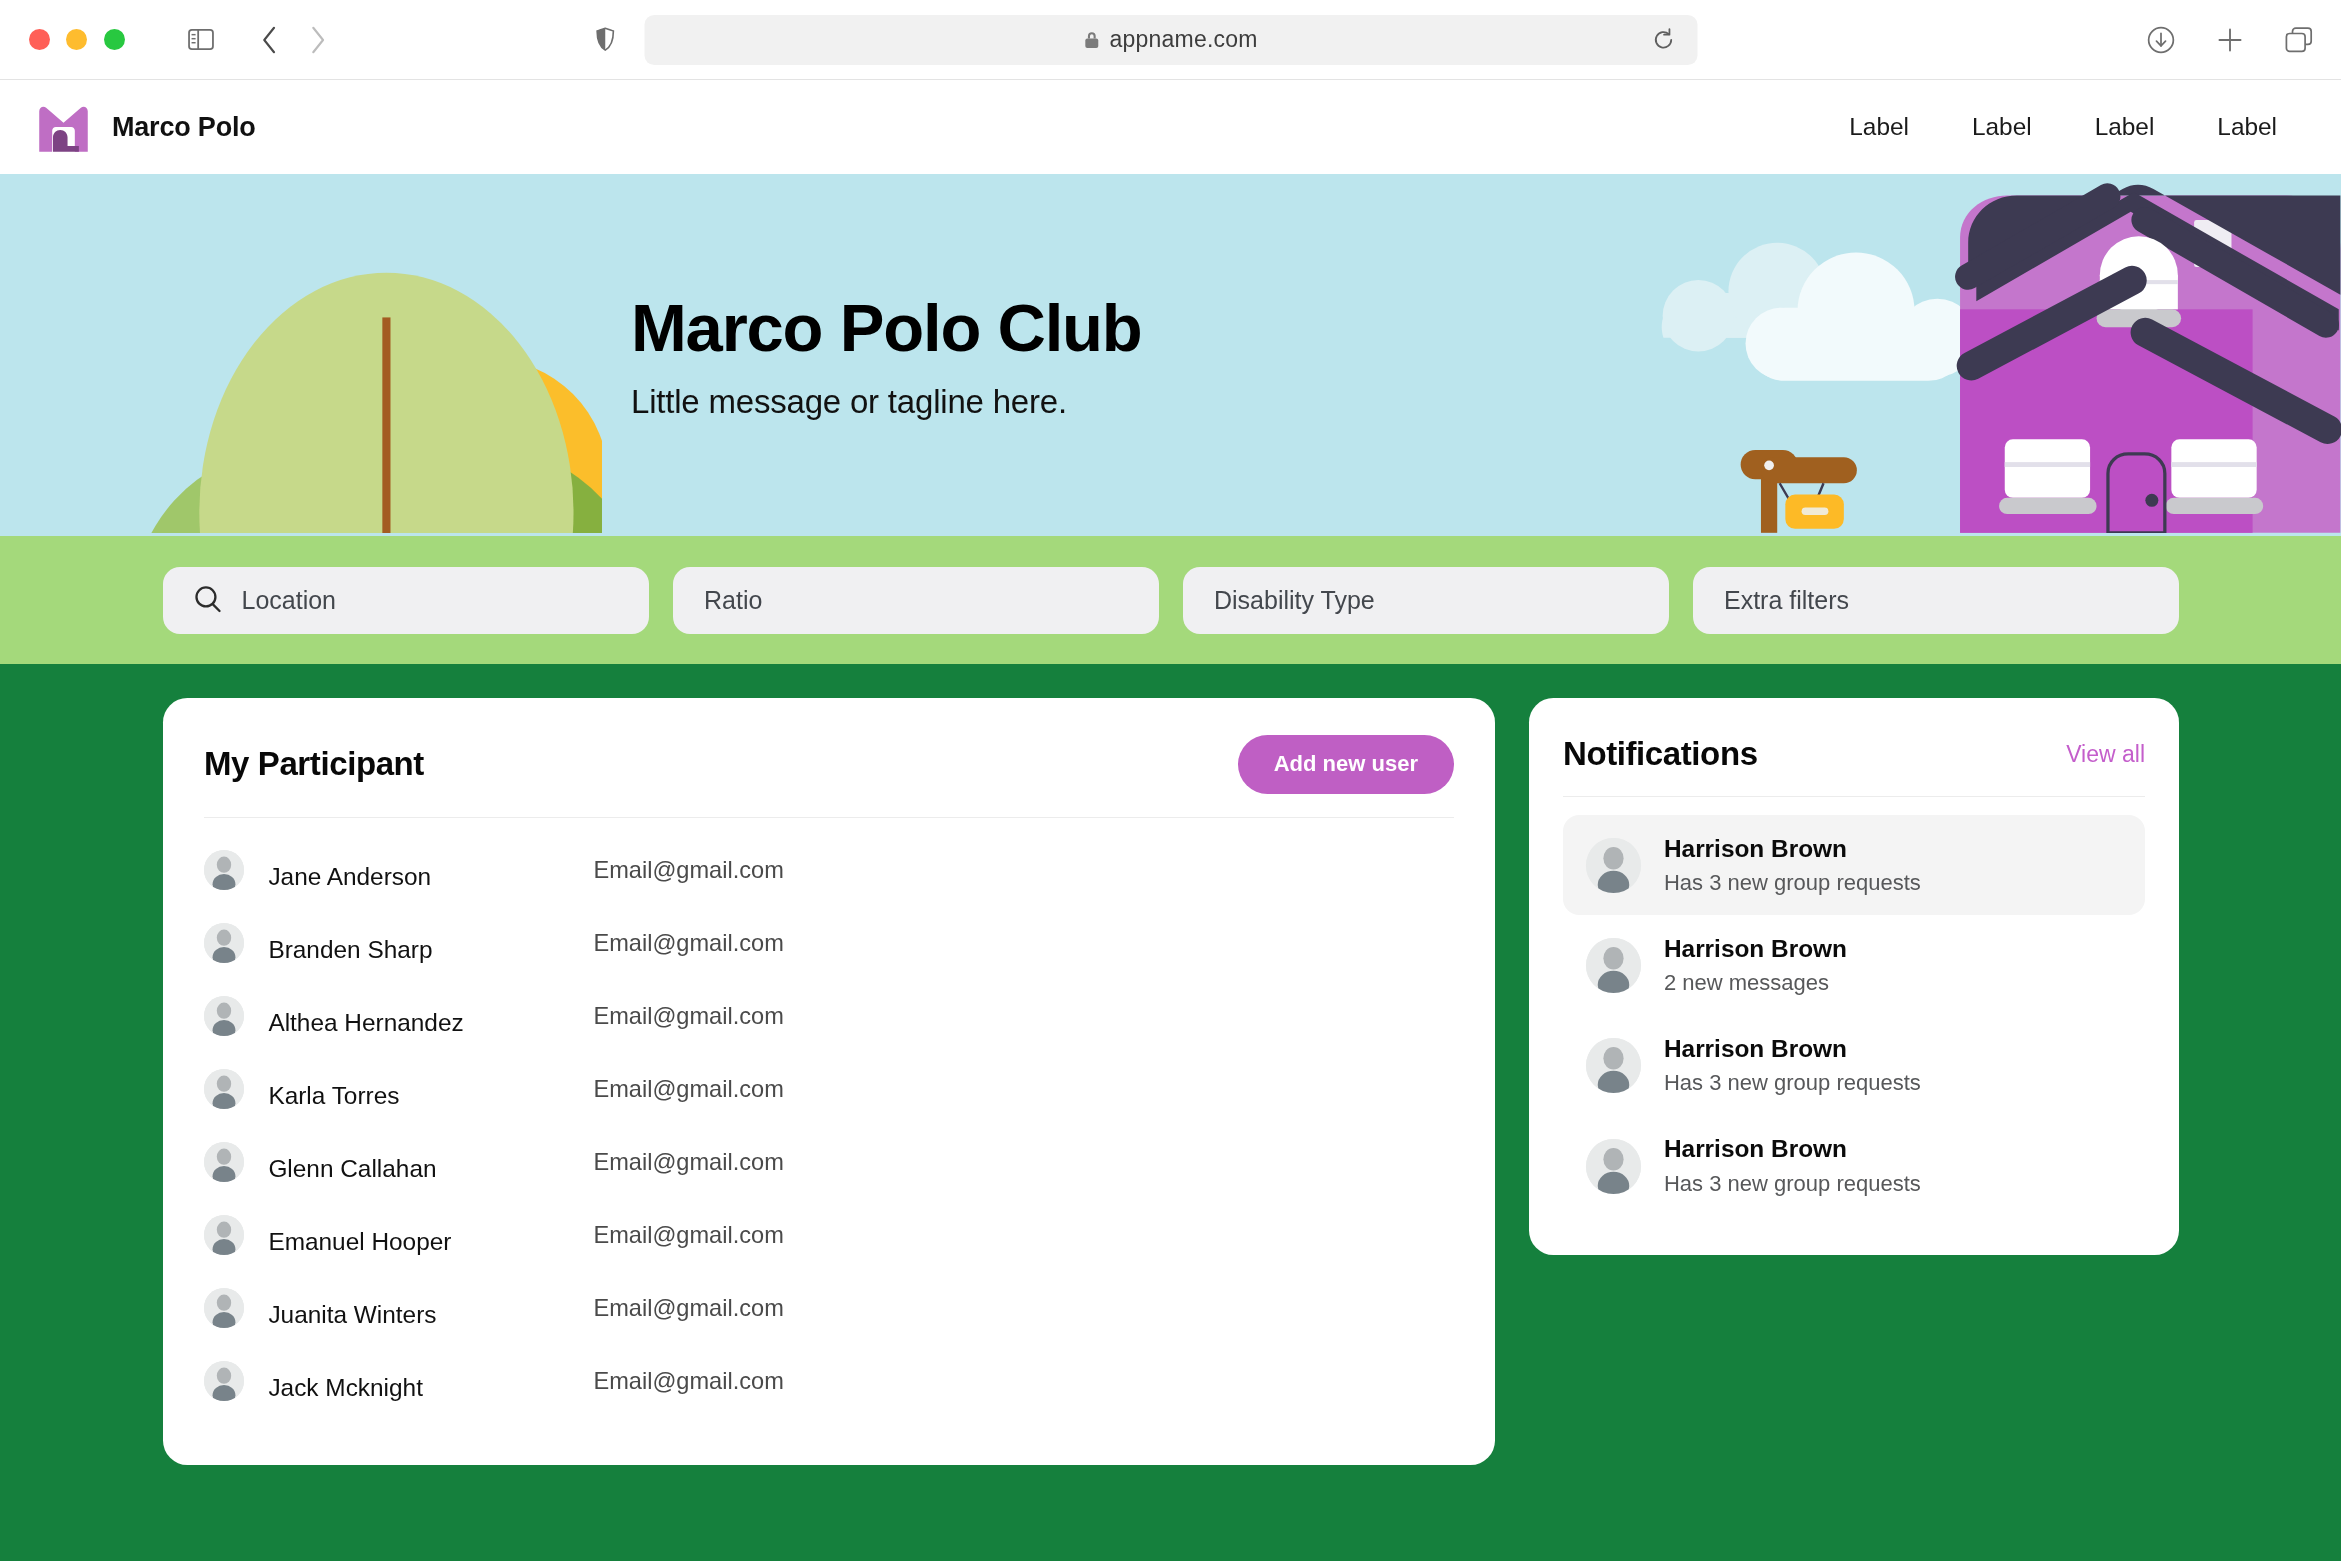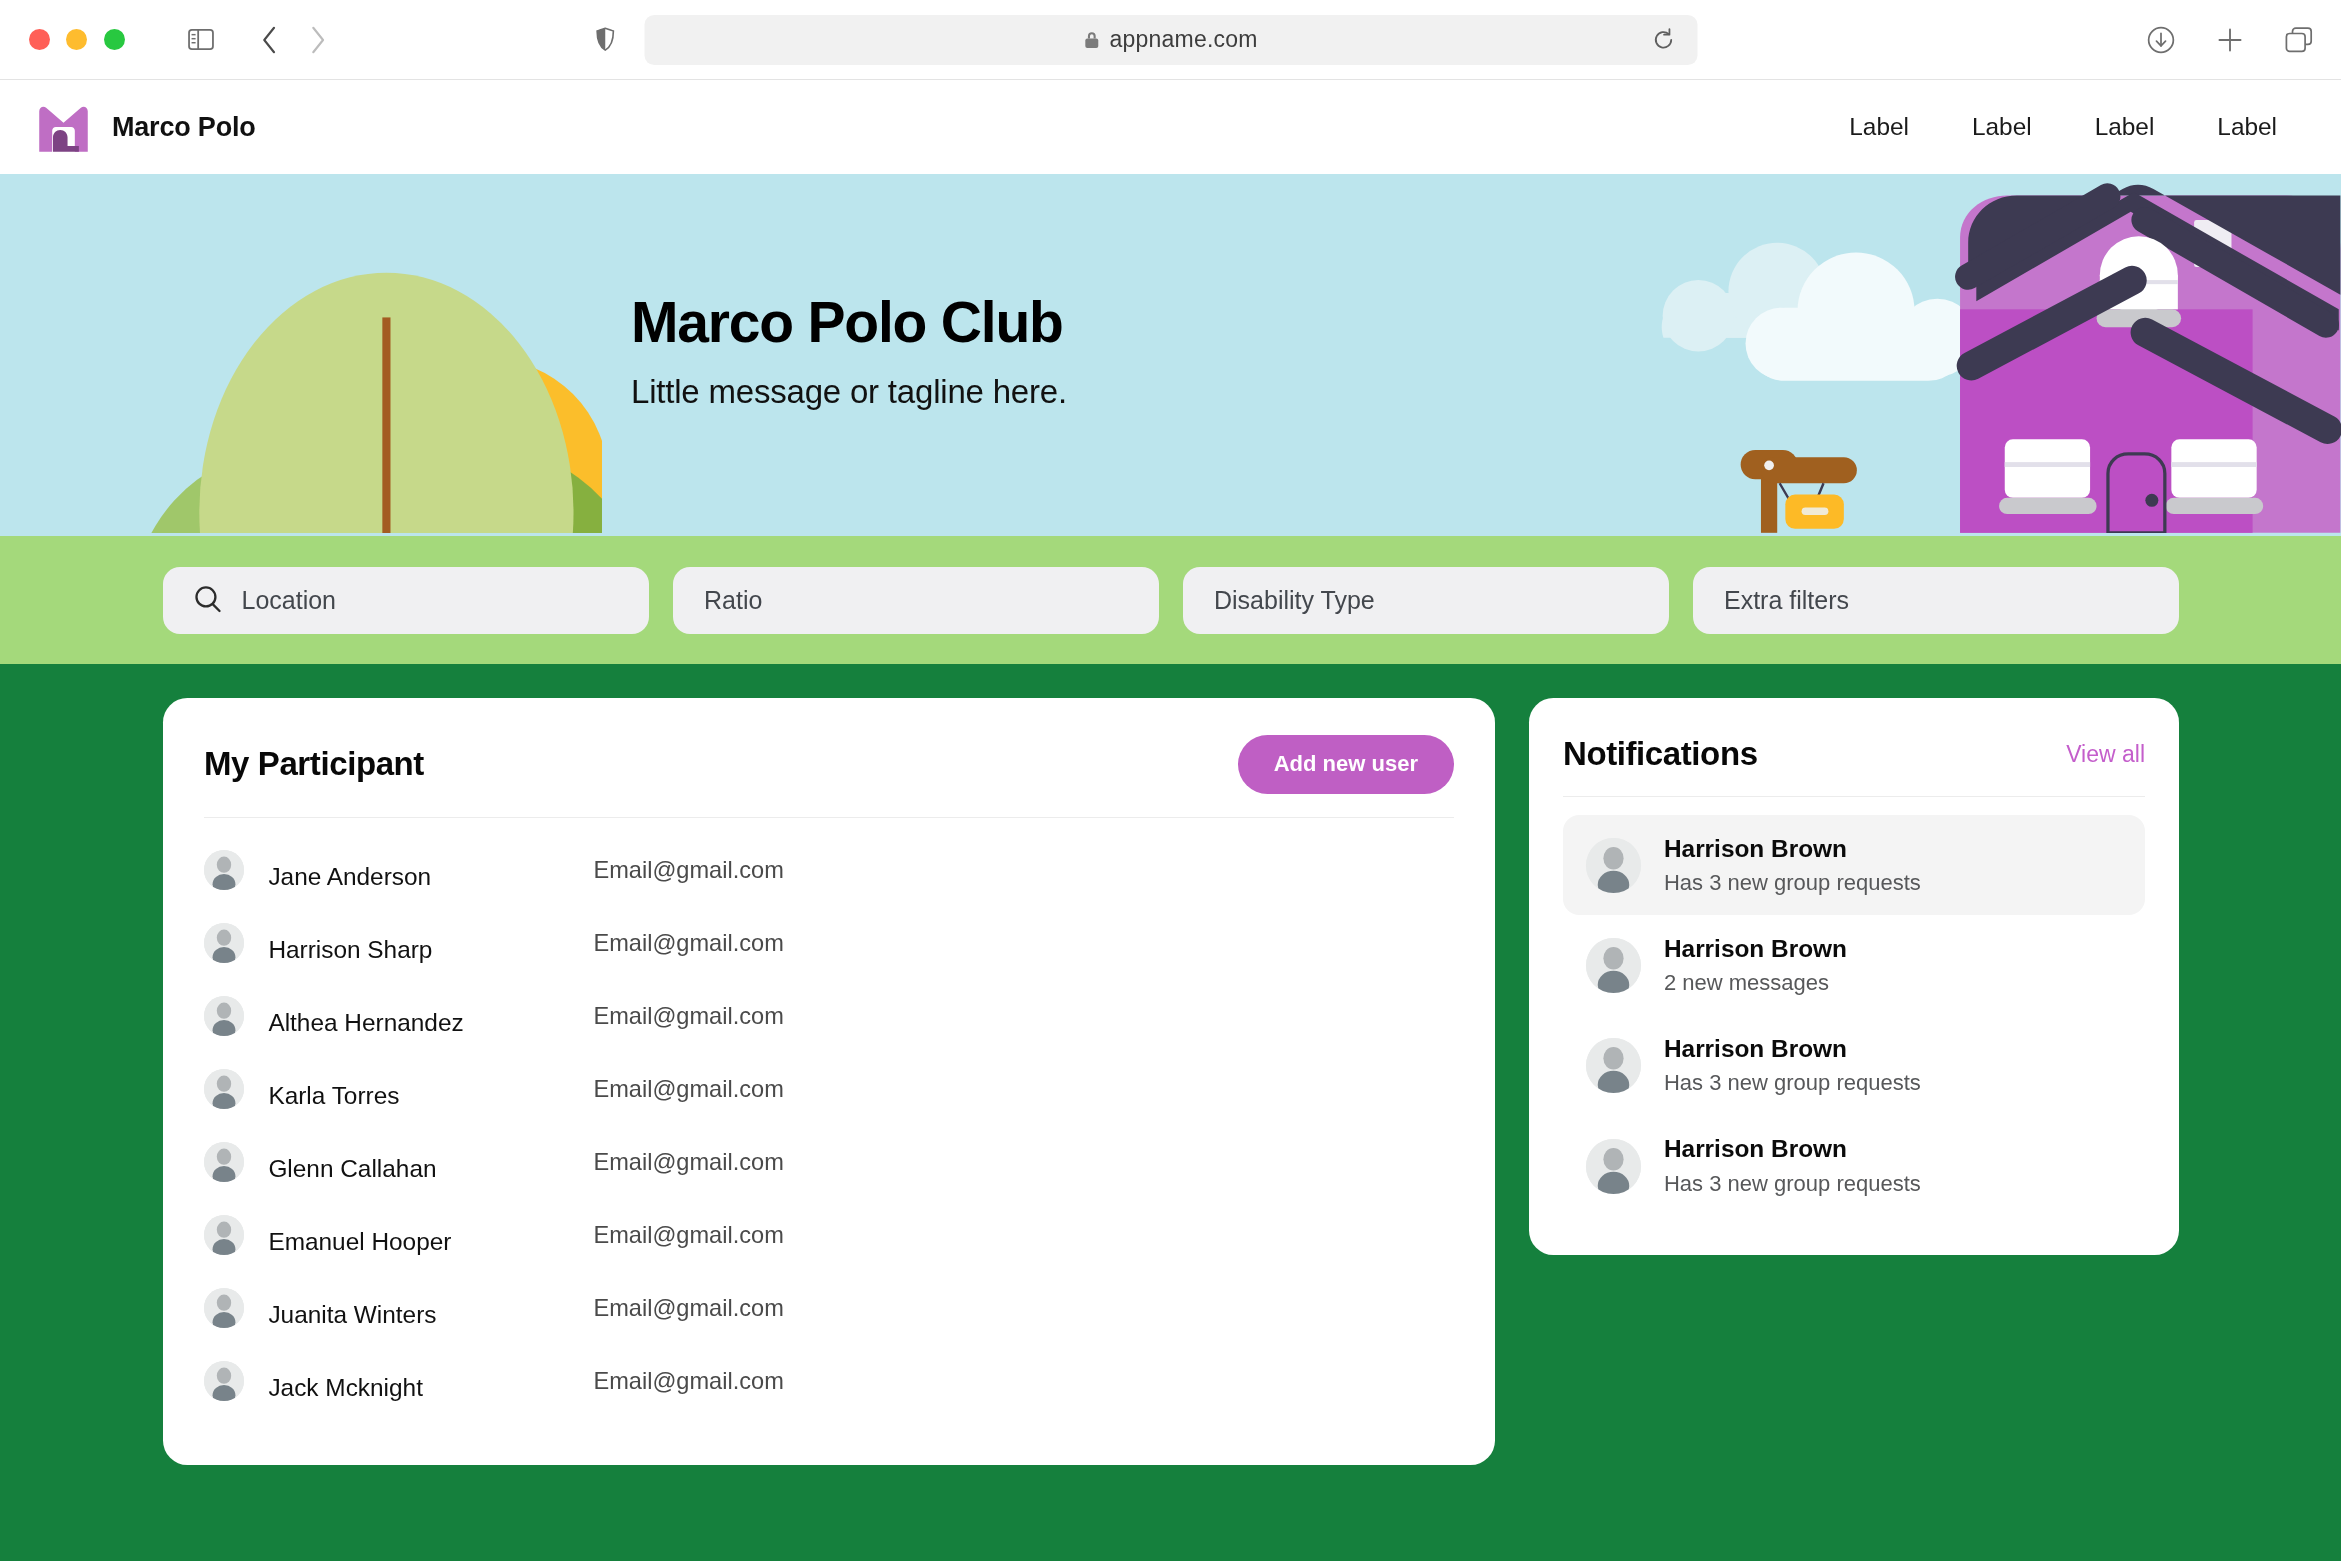--- a/index.html
+++ b/index.html
@@ -77,21 +77,21 @@
     background: #bce5ed;
     overflow: hidden;
   }
   .hero-art-left { position: absolute; left: 0; bottom: 0; }
   .hero-art-right { position: absolute; right: 0; bottom: 0; }
   .hero-copy {
     position: absolute;
     left: 631px; top: 120px;
   }
   .hero-title {
-    font-size: 57px; font-weight: bold; color: #000000;
+    font-size: 67px; font-weight: bold; color: #000000;
     letter-spacing: -1.2px; line-height: 1;
   }
   .hero-tagline {
     margin-top: 22px;
     font-size: 33px; color: #111111; letter-spacing: -0.2px;
   }
 
   
   .filter-bar {
     height: 128px;
@@ -387,21 +387,21 @@
         <span class="p-email">Email@gmail.com</span>
       </div>
       <div class="participant-row">
         <span class="avatar avatar-sm">
           <svg width="40" height="40" viewBox="0 0 49 49">
               <rect width="49" height="49" fill="#e8eaea"></rect>
               <ellipse cx="24.5" cy="18" rx="8.8" ry="10" fill="#b0b4b6"></ellipse>
               <ellipse cx="24.5" cy="42" rx="14" ry="12.5" fill="#78838a"></ellipse>
             </svg>
         </span>
-        <span class="p-name">Harrison Sharp</span>
+        <span class="p-name">Branden Sharp</span>
         <span class="p-email">Email@gmail.com</span>
       </div>
       <div class="participant-row">
         <span class="avatar avatar-sm">
           <svg width="40" height="40" viewBox="0 0 49 49">
               <rect width="49" height="49" fill="#e8eaea"></rect>
               <ellipse cx="24.5" cy="18" rx="8.8" ry="10" fill="#b0b4b6"></ellipse>
               <ellipse cx="24.5" cy="42" rx="14" ry="12.5" fill="#78838a"></ellipse>
             </svg>
         </span>

